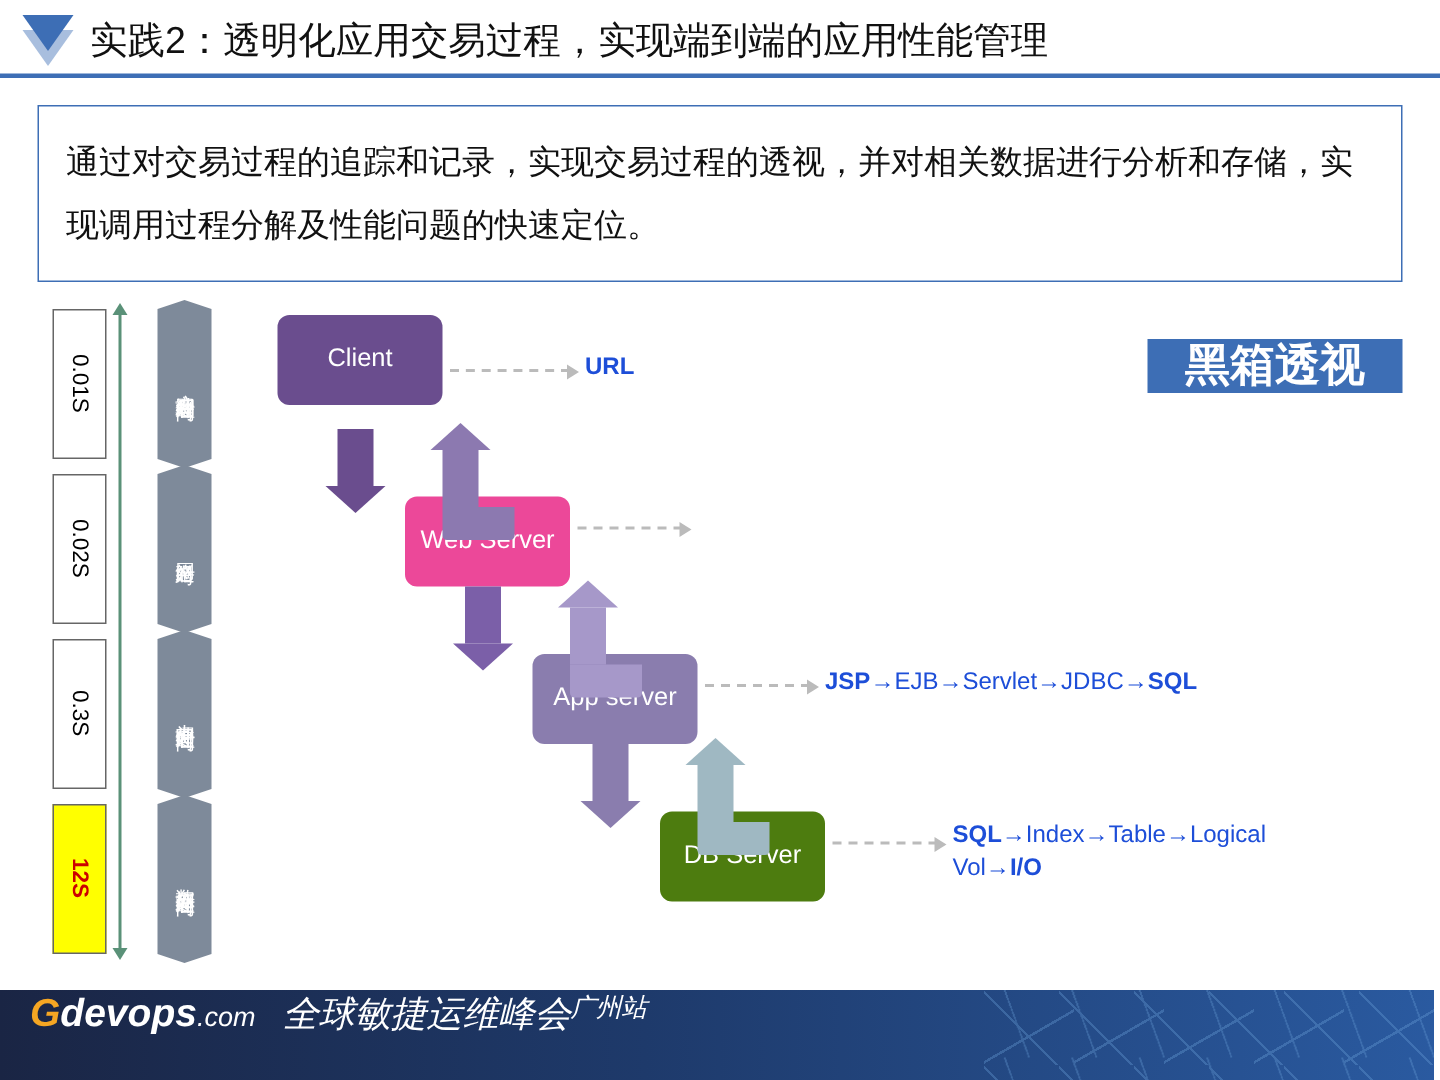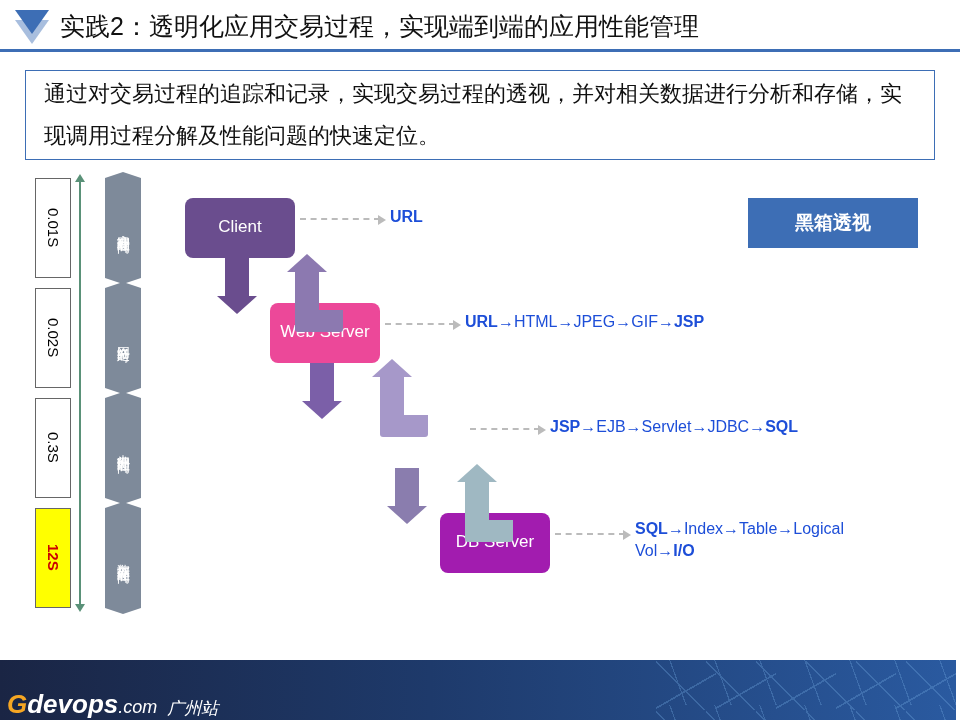--- a/index.html
+++ b/index.html
@@ -2,41 +2,41 @@
 <html><head>
 <meta charset="utf-8">
 <style>
 *{margin:0;padding:0;box-sizing:border-box}
 body{width:960px;height:720px;font-family:"Microsoft YaHei",Arial,sans-serif;background:#fff;position:relative;overflow:hidden}
 .header{position:relative;padding:10px 0 8px 60px}
 .header-deco{position:absolute;left:15px;top:10px;width:0;height:0;border-left:17px solid transparent;border-right:17px solid transparent;border-top:24px solid #3d6eb5}
 .header-deco2{position:absolute;left:15px;top:20px;width:0;height:0;border-left:17px solid transparent;border-right:17px solid transparent;border-top:24px solid rgba(61,110,181,.45)}
 .title{font-size:25px;font-weight:400;color:#111}
 .underline{height:3px;background:#3d6eb5;margin-top:6px;margin-left:-60px}
-.desc-box{border:1px solid #3d6eb5;margin:10px 25px 0;padding:2px 18px;font-size:22px;line-height:1.9;color:#111}
+.desc-box{border:1px solid #3d6eb5;margin:10px 25px 0;padding:16px 18px;font-size:22px;line-height:1.9;color:#111}
 .main{position:relative;margin:18px 25px 0;height:445px}
 .timing-col{position:absolute;left:10px;top:0;width:36px;height:430px}
 .dim-arrow-up{position:absolute;left:50px;top:-4px;width:0;height:0;border-left:5px solid transparent;border-right:5px solid transparent;border-bottom:8px solid #5a9178}
 .dim-arrow-dn{position:absolute;left:50px;top:426px;width:0;height:0;border-left:5px solid transparent;border-right:5px solid transparent;border-top:8px solid #5a9178}
 .dim-v{position:absolute;left:54px;top:4px;width:2px;height:422px;background:#5a9178}
 .timing-cell{border:1px solid #666;height:100px;margin-bottom:10px;display:flex;align-items:center;justify-content:center}
 .timing-cell span{writing-mode:vertical-rl;font-size:15px}
 .timing-cell.hot{background:#ffff00}
 .timing-cell.hot span{color:#c00;font-weight:700}
 .stage-col{position:absolute;left:80px;top:0;width:36px;height:430px}
 .stage-cell{background:#7e8a9a;color:#fff;height:100px;margin-bottom:10px;display:flex;align-items:center;justify-content:center;position:relative}
 .stage-cell::before{content:"";position:absolute;top:-6px;left:0;width:0;height:0;border-left:18px solid transparent;border-right:18px solid transparent;border-bottom:6px solid #7e8a9a}
 .stage-cell::after{content:"";position:absolute;bottom:-6px;left:0;width:0;height:0;border-left:18px solid transparent;border-right:18px solid transparent;border-top:6px solid #7e8a9a}
 .stage-cell span{writing-mode:vertical-rl;font-size:13px;letter-spacing:1px}
 .flow{position:absolute;left:140px;top:0;right:0;height:430px}
 .node{position:absolute;width:110px;height:60px;border-radius:8px;color:#fff;display:flex;align-items:center;justify-content:center;text-align:center;font-size:17px;line-height:1.2}
-.n1{left:20px;top:20px;background:#6a4d8e}
+.n1{left:20px;top:4px;background:#6a4d8e}
 .n2{left:105px;top:125px;background:#ec4899}
 .n3{left:190px;top:230px;background:#8a7dae}
-.n4{left:275px;top:335px;background:#a21caf}
+.n4{left:275px;top:335px;background:#4d7c0f}
 .arr-d{position:absolute;width:24px}
 .arr-d .stem{width:24px;height:38px;background:var(--c)}
 .arr-d .head{width:0;height:0;border-left:20px solid transparent;border-right:20px solid transparent;border-top:18px solid var(--c);margin-left:-8px}
 .arr-u{position:absolute;width:24px}
 .arr-u .head{width:0;height:0;border-left:20px solid transparent;border-right:20px solid transparent;border-bottom:18px solid var(--c);margin-left:-8px}
 .arr-u .stem{width:24px;height:38px;background:var(--c)}
 .arr-u .foot{width:48px;height:22px;background:var(--c);border-radius:0 0 3px 3px}
 .a1d{left:60px;top:80px;--c:#6a4d8e}
 .a1u{left:130px;top:76px;--c:#8c79b0}
 .a2d{left:145px;top:185px;--c:#7b5fa8}
@@ -49,33 +49,33 @@
 .d3{left:305px;top:250px;width:70px}
 .d4{left:390px;top:355px;width:70px}
 .dashed::after{content:"";position:absolute;right:-6px;top:-5px;width:0;height:0;border-top:5px solid transparent;border-bottom:5px solid transparent;border-left:8px solid #bbb}
 .lbl{position:absolute;font-size:16px;color:#1d4ed8}
 .lbl b{font-weight:700}
 .l1{left:225px;top:30px;font-weight:700}
 .l2{left:300px;top:135px}
 .l3{left:385px;top:240px}
 .l4{left:470px;top:340px;width:260px;line-height:1.4}
 .arrow-ch{font-family:Arial}
-.badge{position:absolute;right:17px;top:20px;width:170px;height:50px;background:#3d6eb5;color:#fff;font-size:19px;font-weight:700;display:flex;align-items:center;justify-content:center}
-.footer{position:absolute;bottom:0;left:0;right:4px;height:60px;background:linear-gradient(90deg,#1a2544 0%,#1e3a6b 45%,#2a5aa0 100%);display:flex;align-items:flex-end;padding-left:7px;overflow:hidden}
+.badge{position:absolute;right:0;top:20px;width:170px;height:36px;background:#3d6eb5;color:#fff;font-size:30px;font-weight:700;display:flex;align-items:center;justify-content:center}
+.footer{position:absolute;bottom:0;left:0;right:4px;height:60px;background:linear-gradient(90deg,#1a2544 0%,#1e3a6b 45%,#2a5aa0 100%);display:flex;align-items:flex-start;padding-left:20px;overflow:hidden}
 .footer .net{position:absolute;right:0;top:0;width:300px;height:60px;opacity:.35;background:
  linear-gradient(45deg,transparent 48%,#6aa0d8 48%,#6aa0d8 50%,transparent 50%),
  linear-gradient(-30deg,transparent 48%,#6aa0d8 48%,#6aa0d8 50%,transparent 50%),
  linear-gradient(70deg,transparent 48%,#6aa0d8 48%,#6aa0d8 50%,transparent 50%);
  background-size:50px 50px,60px 60px,45px 45px}
 .brand{font-size:26px;font-style:italic;font-weight:700}
 .brand .g{color:#f5a623}
 .brand .d{color:#fff}
 .brand .c{font-size:18px;font-weight:400;color:#fff}
 .conf{color:#fff;font-size:24px;margin-left:18px;font-style:italic}
-.city{color:#fff;font-size:17px;margin-left:10px;font-style:italic}
+.city{color:#fff;font-size:17px;font-style:italic}
 </style>
 </head>
 <body>
 
 <div class="header">
  <div class="header-deco"></div>
  <div class="header-deco2"></div>
  <div class="title">实践2：透明化应用交易过程，实现端到端的应用性能管理</div>
  <div class="underline"></div>
 </div>
@@ -113,20 +113,21 @@
         <span>中间件处理时间</span>
       </div>
   <div class="stage-cell">
         <span>数据库处理时间</span>
       </div>
  </div>
 
  <div class="flow">
   <div class="node n1">Client</div>
   <div class="node n2">Web Server</div>
+  <div class="node n3">App server</div>
   <div class="node n4">DB Server</div>
 
   <div class="arr-d a1d">
         <div class="stem"></div>
         <div class="head"></div>
       </div>
   <div class="arr-u a1u">
         <div class="head"></div>
         <div class="stem"></div>
         <div class="foot"></div>
@@ -149,27 +150,27 @@
         <div class="stem"></div>
         <div class="foot"></div>
       </div>
 
   <div class="dashed d1"></div>
   <div class="dashed d2"></div>
   <div class="dashed d3"></div>
   <div class="dashed d4"></div>
 
   <div class="lbl l1">URL</div>
-  <div class="lbl l2"><b>URL</b><span class="arrow-ch">→HTML→JPEG→GIF→</span><b>JSP</b></div>
   <div class="lbl l4"><b>SQL</b><span class="arrow-ch">→Index→Table→Logical Vol→</span><b>I/O</b></div>
   <div class="lbl l3"><b>JSP</b><span class="arrow-ch">→EJB→Servlet→JDBC→</span><b>SQL</b></div>
 
   <div class="badge">黑箱透视</div>
  </div>
 </div>
 
 <div class="footer">
  <div class="net"></div>
  <span class="brand">
   <span class="g">G</span><span class="d">devops</span><span class="c">.com</span>
  </span>
+ <span class="conf">全球敏捷运维峰会</span>
  <span class="city">广州站</span>
 </div>
 
 </body></html>

